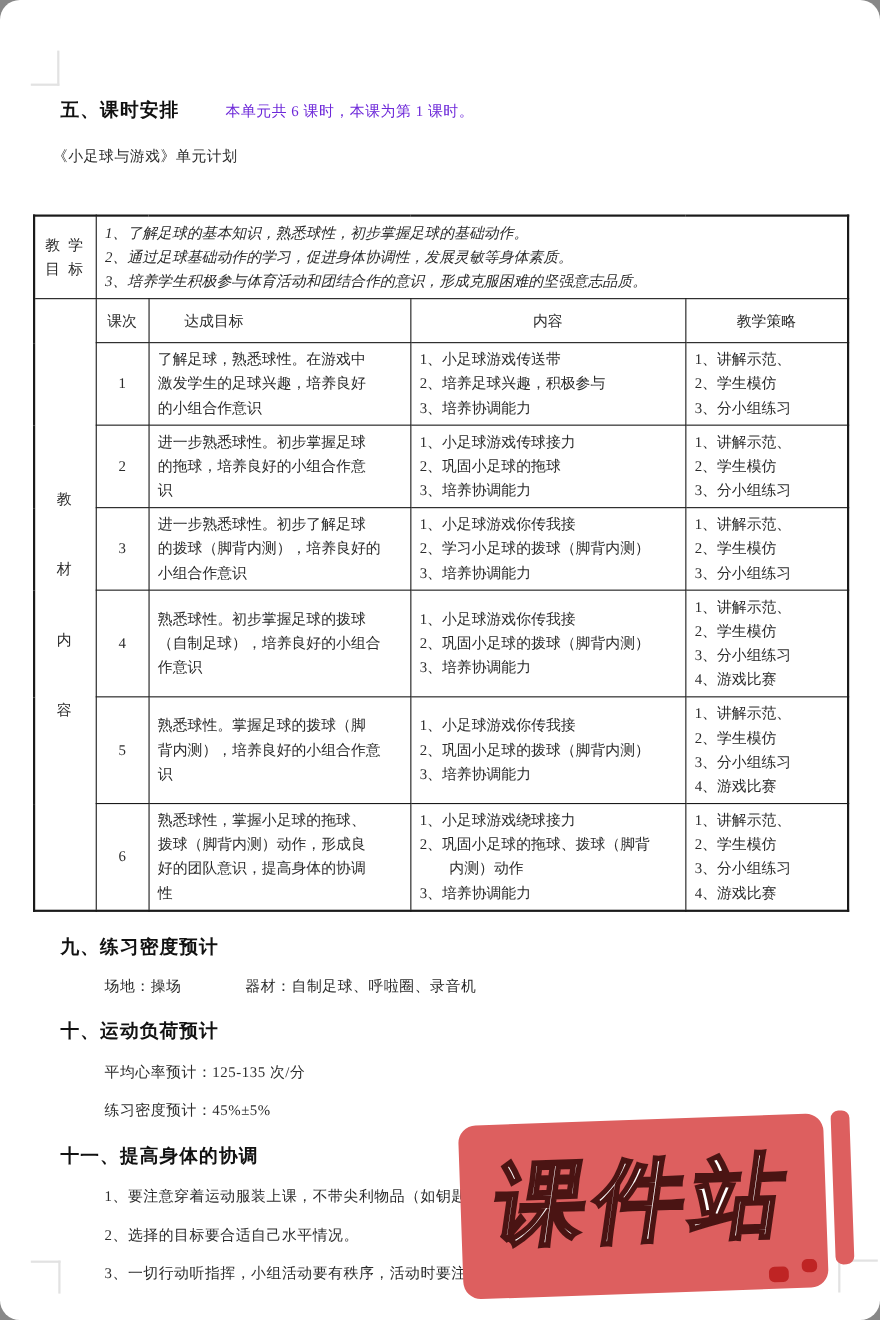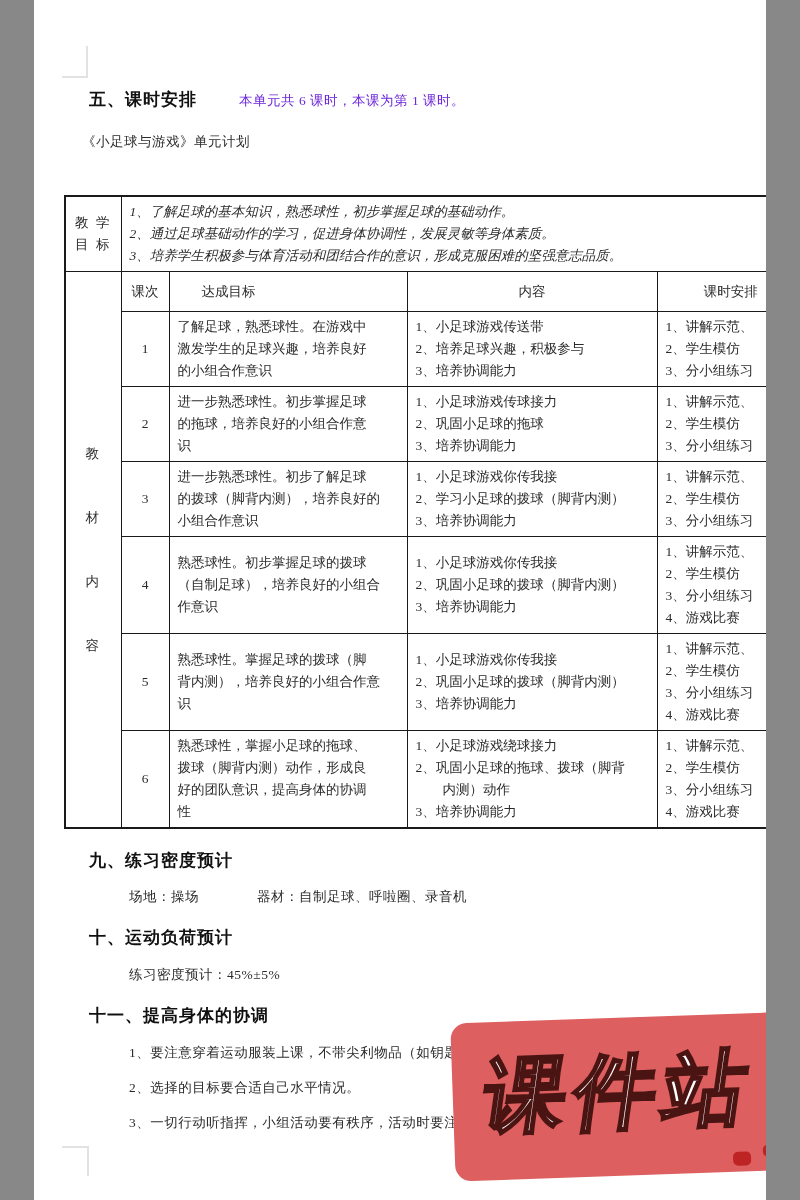--- a/index.html
+++ b/index.html
@@ -1,24 +1,25 @@
 <!DOCTYPE html>
 <html><head>
 <meta charset="utf-8">
 <style>
   * { margin:0; padding:0; box-sizing:border-box; }
   html,body { background:#888; }
   .page {
     position:relative;
-    width:732px; height:1200px;
+    width:800px; height:1200px;
     margin:0 auto;
     background:#ffffff;
     font-family:"Liberation Serif","DejaVu Serif",serif;
     color:#2b2b2b;
     overflow:hidden;
+    border-radius:18px;
   }
   
   .corner { position:absolute; border:0 solid #e2e2e2; }
   .corner.tl { left:28px; top:46px;  width:26px; height:32px; border-right-width:2px; border-bottom-width:2px; }
   .corner.bl { left:28px; top:1146px; width:27px; height:30px; border-top-width:2px; border-right-width:2px; }
   .corner.br { left:762px; top:1145px; width:36px; height:30px; border-top-width:2px; border-left-width:2px; }
 
   .content { position:absolute; left:0; top:0; width:800px; }
 
   .h-row { margin:88px 0 0 55px; display:flex; align-items:baseline; gap:42px; }
@@ -127,21 +128,21 @@
 3、培养学生积极参与体育活动和团结合作的意识，形成克服困难的坚强意志品质。</td>
       </tr>
       <tr>
         <td class="side-label vertical" rowspan="7">教
 材
 内
 容</td>
         <td class="hdr">课次</td>
         <td class="hdr goal-hdr">达成目标</td>
         <td class="hdr">内容</td>
-        <td class="hdr">课时安排</td>
+        <td class="hdr">教学策略</td>
       </tr>
       <tr>
         <td class="num-cell">1</td>
         <td class="multi">了解足球，熟悉球性。在游戏中
 激发学生的足球兴趣，培养良好
 的小组合作意识</td>
         <td class="multi">1、小足球游戏传送带
 2、培养足球兴趣，积极参与
 3、培养协调能力</td>
         <td class="multi">1、讲解示范、
@@ -216,20 +217,21 @@
     </tbody>
       </table>
 
     <div class="section-heading doc-heading">九、练习密度预计</div>
     <div class="sec9-line">
       <span>场地：操场</span>
       <span>器材：自制足球、呼啦圈、录音机</span>
     </div>
 
     <div class="section-heading doc-heading">十、运动负荷预计</div>
+    <div class="body-line">平均心率预计：125-135 次/分</div>
     <div class="body-line">练习密度预计：45%±5%</div>
 
     <div class="section-heading doc-heading">十一、提高身体的协调</div>
     <div class="body-line">1、要注意穿着运动服装上课，不带尖利物品（如钥匙）上课。</div>
     <div class="body-line">2、选择的目标要合适自己水平情况。</div>
     <div class="body-line">3、一切行动听指挥，小组活动要有秩序，活动时要注意周围人员的活动，保证在安全情况下活动。</div>
 
   </div>
 
   <div class="stamp">

